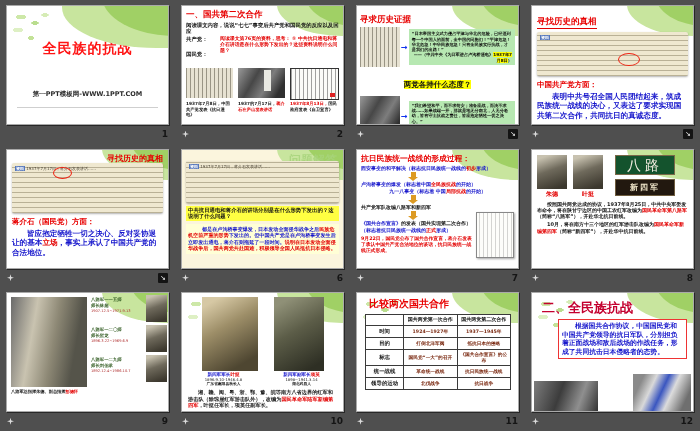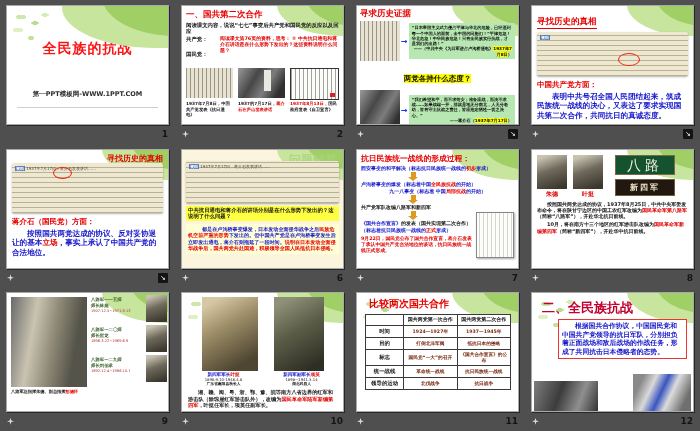--- a/index.html
+++ b/index.html
@@ -52,21 +52,21 @@
   .note2{flex:1;color:#e30000;font-weight:bold;font-size:4.9px;line-height:1.2}
   .imgs2{display:flex;gap:5px;margin-top:2px}
   .im2{width:47px;height:30px;position:relative}
   .ph2:after{content:"";position:absolute;left:55%;top:6%;width:7px;height:70%;background:#e9e9e2}
   .doc2{background:#fbfbf8;border:1px solid #333;
         background-image:repeating-linear-gradient(90deg,rgba(70,70,70,.5) 0 1px,transparent 1px 4px)}
   .doc2:after{content:"";position:absolute;right:3px;bottom:2px;width:5px;height:4px;background:#d22}
   .caps2{display:flex;gap:5px;margin-top:1px}
   .caps2 div{width:47px;font-size:4.3px;line-height:1.25;color:#141414;font-weight:bold}
   
-  .p3{position:relative;padding:2px 3px}
+  .p3{position:relative;padding:8px 3px}
   .t3{color:#e80000;font-size:8.5px;font-weight:bold}
   .r3{display:flex;align-items:center;margin-top:1px}
   .im3{width:40px;height:40px;flex:none;position:relative}
   .barr{color:#1133ee;font-weight:bold;font-size:8px;margin:0 1px;flex:none}
   .gq{flex:1;background:#b7e8b2;color:#0c0c0c;font-weight:bold;font-size:4.2px;line-height:1.25;padding:2px 3px}
   .srcl{display:block;text-align:right}
   .hl{background:#ffff00}
   .mid3{text-align:center;margin:5px 0}
   .mid3 span{background:#ffff00;color:#111;font-weight:bold;font-size:7.5px}
   
@@ -248,21 +248,21 @@
   <div class="thumb">
     <div class="dtr"></div>
     <div class="p45">
       <div class="t5">寻找历史的真相</div>
       <div class="scanbox scanh" style="height:44px;margin-top:10px">
         <span class="tagb">资料</span>
         <span>1937年7月17日，蒋介石发表讲话……</span>
         <span class="rc" style="width:17px;height:10px;left:27%;top:8%"></span>
       </div>
       <div class="h45">蒋介石（国民党）方面：</div>
-      <div class="b45"><span>按照国共两党达成的协议、反对妥协退让的基本</span><span class="red">立场</span><span>，事实上承认了中国共产党的合法地位。</span></div>
+      <div class="b45"><span>皆应抱定牺牲一切之决心、反对妥协退让的基本</span><span class="red">立场</span><span>，事实上承认了中国共产党的合法地位。</span></div>
     </div>
   </div>
   <div class="foot">
     <span class="star"></span>
     <span class="exp">↘</span>
   </div>
 </div>
 
 <div class="cell">
   <div class="thumb sl6">

